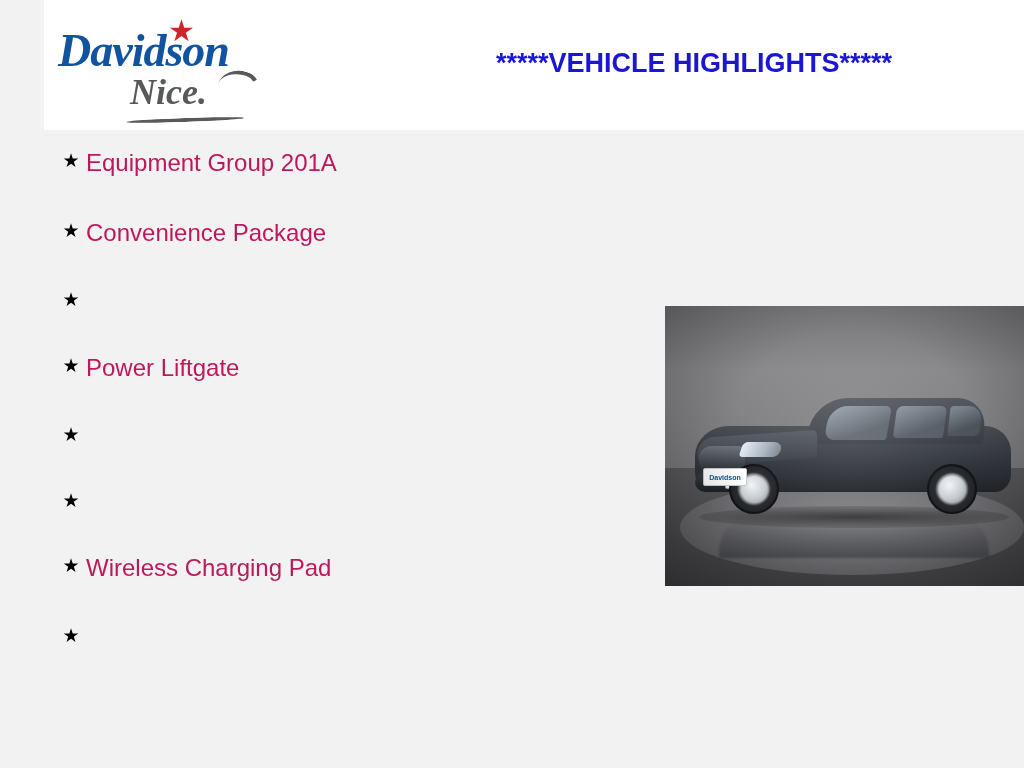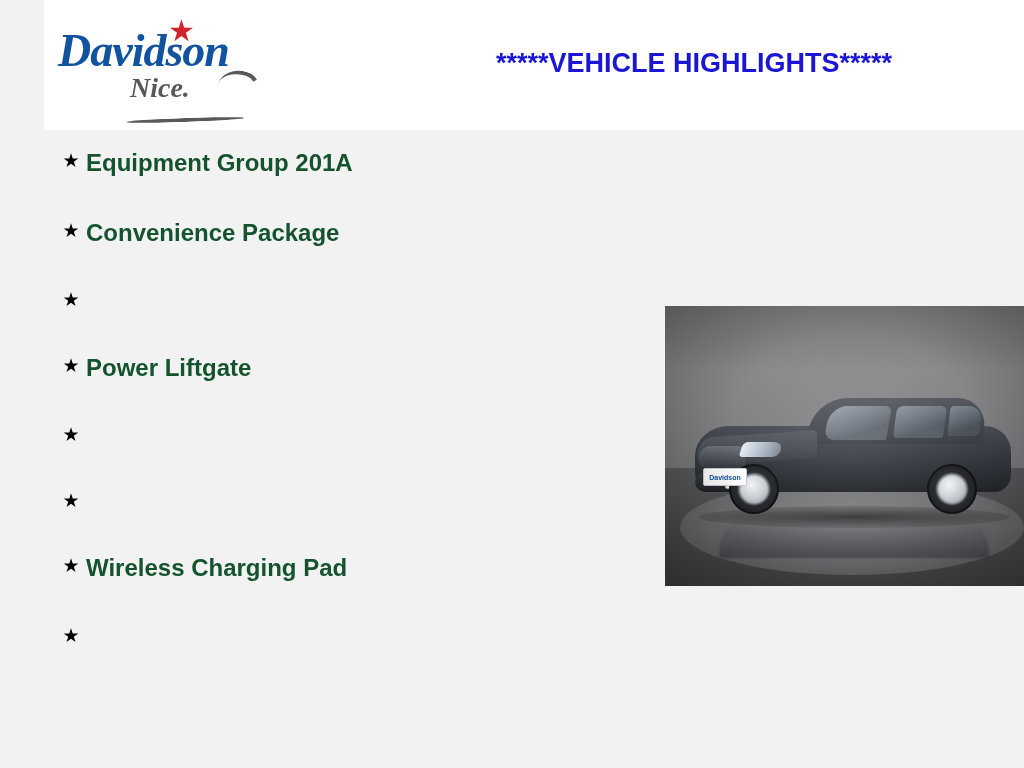--- a/index.html
+++ b/index.html
@@ -65,21 +65,21 @@
     top: 0;
     display: block;
   }
   .logo-nice {
     position: absolute;
     left: 72px;
     top: 60px;
     font-family: "Liberation Serif", serif;
     font-weight: bold;
     font-style: italic;
-    font-size: 28px;
+    font-size: 36px;
     color: #58595b;
     line-height: 1;
     white-space: nowrap;
   }
   .logo-underline {
     position: absolute;
     left: 68px;
     top: 104px;
     width: 118px;
     height: 0;
@@ -139,24 +139,23 @@
     flex: 0 0 auto;
     width: 30px;
     margin-left: 12px;
     color: #000000;
     font-size: 19px;
     line-height: 26px;
     text-align: center;
   }
   .highlight-text {
     font-size: 24px;
-    color: #14532d;
+    color: #be185d;
     line-height: 30px;
     white-space: pre-line;
-    font-weight: bold;
   }
 
   
   .vehicle-photo {
     position: absolute;
     left: 621px;
     top: 176px;
     width: 374px;
     height: 280px;
     overflow: hidden;

